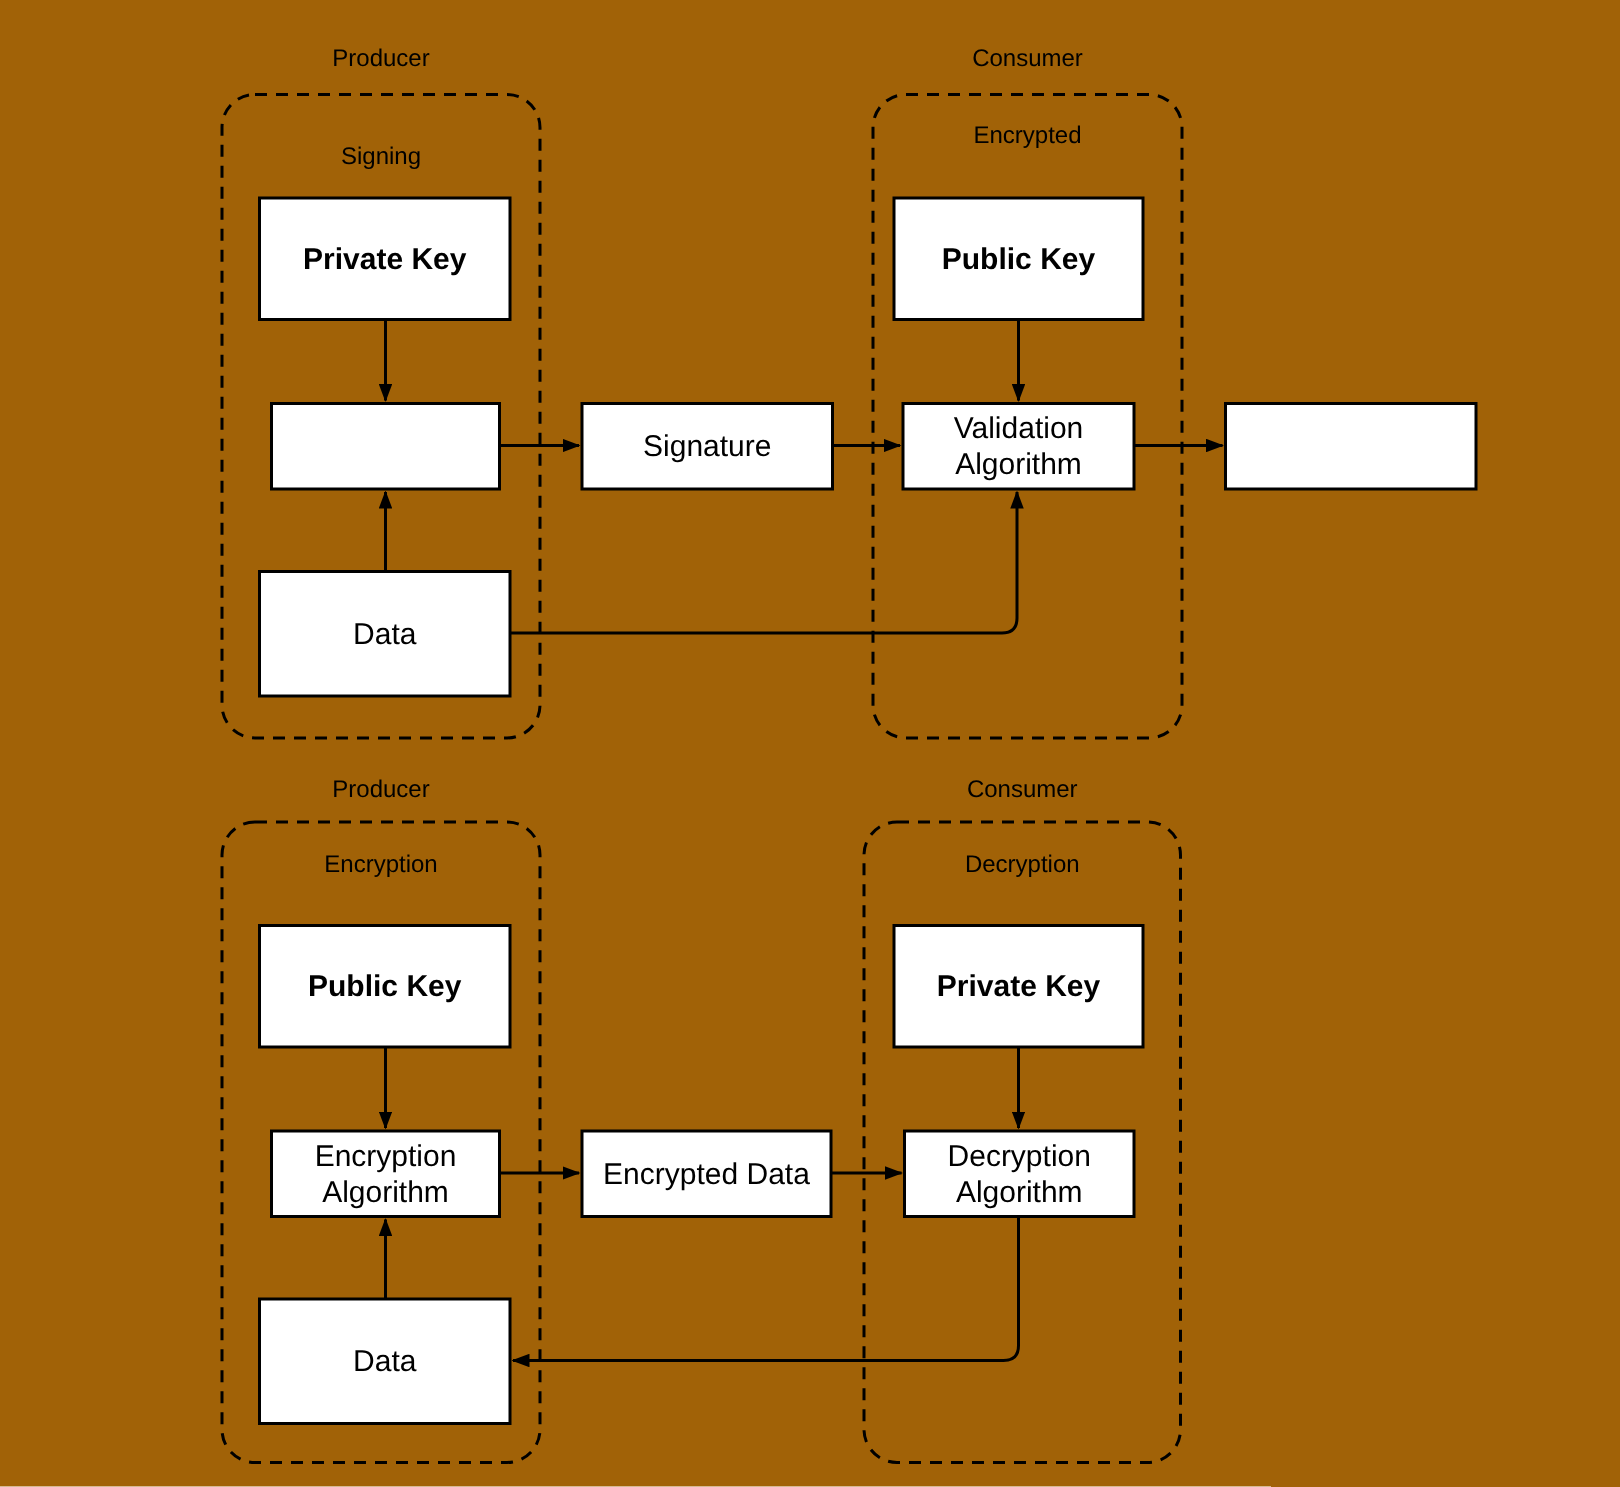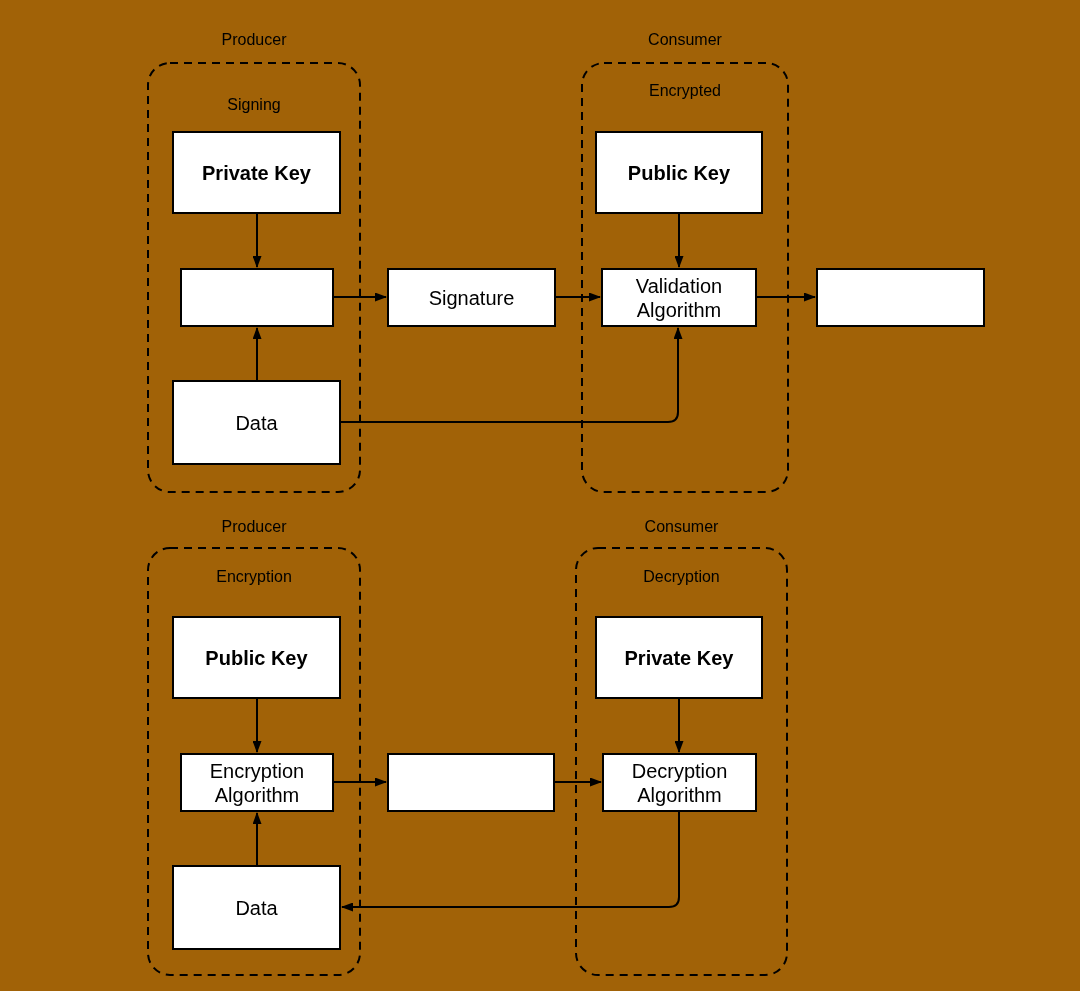--- a/index.html
+++ b/index.html
@@ -112,17 +112,18 @@
 
   <div class="lbl" style="left:148px; top:517px; width:212px">Producer</div>
   <div class="lbl" style="left:576px; top:517px; width:211px">Consumer</div>
   <div class="lbl" style="left:148px; top:567px; width:212px">Encryption</div>
   <div class="lbl" style="left:576px; top:567px; width:211px">Decryption</div>
 
   <div class="node-label bold" style="left:173px; top:617px; width:167px; height:81px">Public Key</div>
   <div class="node-label bold" style="left:596px; top:617px; width:166px; height:81px">Private Key</div>
   <div class="node-label" style="left:181px; top:754px; width:152px; height:57px">Encryption
 Algorithm</div>
+  <div class="node-label" style="left:388px; top:754px; width:166px; height:57px">Encrypted Data</div>
   <div class="node-label" style="left:603px; top:754px; width:153px; height:57px">Decryption
 Algorithm</div>
   <div class="node-label" style="left:173px; top:866px; width:167px; height:83px">Data</div>
 
 </div>
 
 </body></html>

